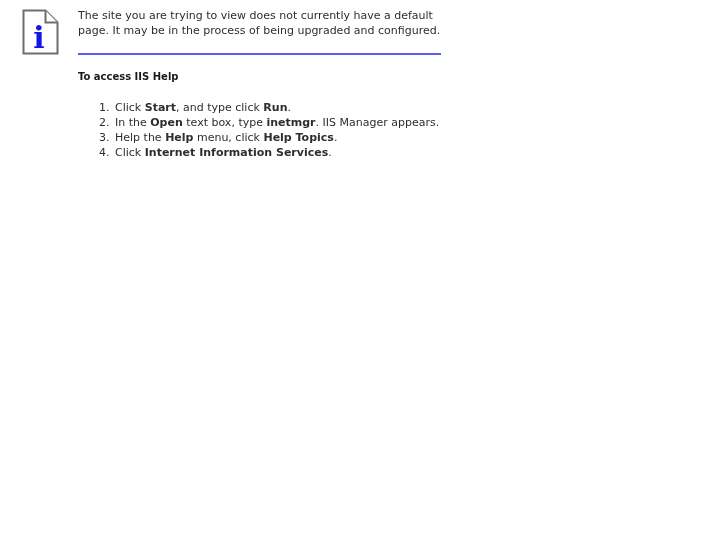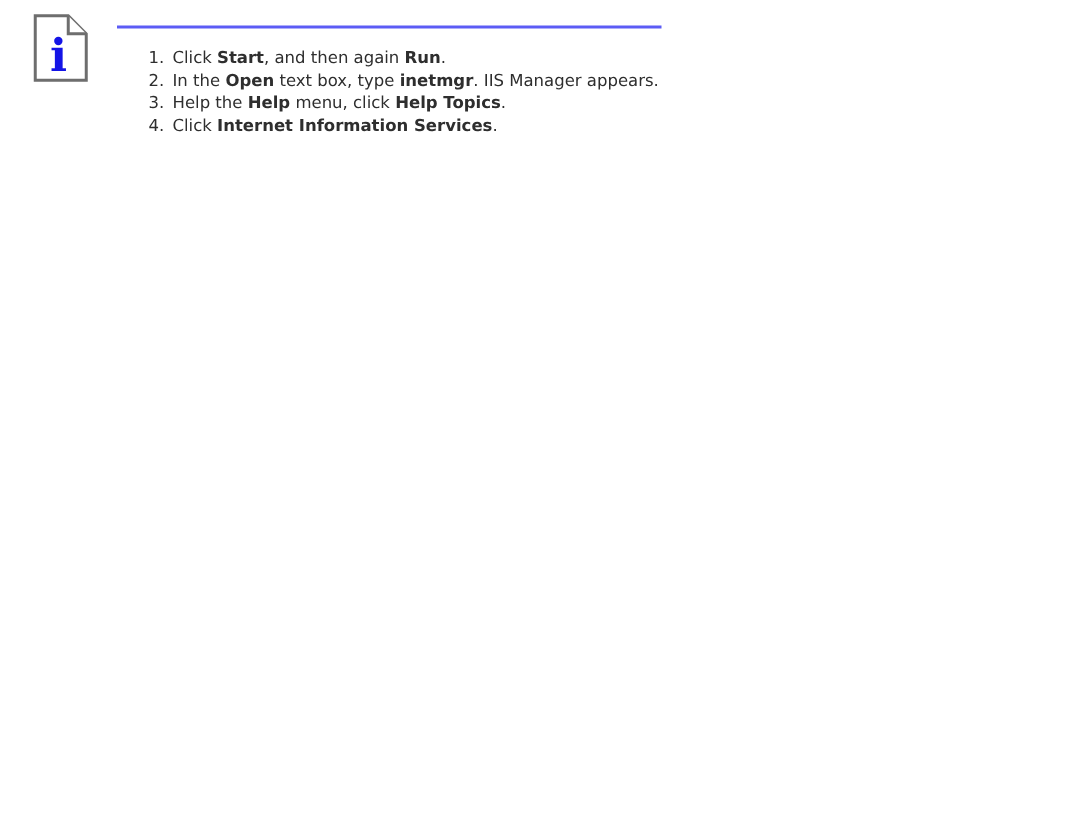--- a/index.html
+++ b/index.html
@@ -86,27 +86,29 @@
     <svg class="doc-icon" width="37" height="46" viewBox="0 0 37 46">
       <path d="M1.5 1.5 H23.5 L35.5 13.5 V44.5 H1.5 Z" fill="#ffffff" stroke="#6e6e6e" stroke-width="2" stroke-linejoin="miter"></path>
       <path d="M23.5 1.5 V13.5 H35.5" fill="#ffffff" stroke="#6e6e6e" stroke-width="2" stroke-linejoin="miter"></path>
     </svg>
     <span class="info-glyph">i</span>
   </div>
 
   <div class="text-col">
 
 
+    <p class="para">The site you are trying to view does not currently have a default page. It may be in the process of being upgraded and configured.</p>
 
 
     <div class="divider"></div>
 
 
+    <h2 class="help-heading">To access IIS Help</h2>
 
     <ol class="steps">
-      <li><span>Click </span><b>Start</b><span>, and then again </span><b>Run</b><span>.</span></li>
+      <li><span>Click </span><b>Start</b><span>, and type click </span><b>Run</b><span>.</span></li>
       <li><span>In the </span><b>Open</b><span> text box, type </span><b>inetmgr</b><span>. IIS Manager appears.</span></li>
       <li><span>Help the </span><b>Help</b><span> menu, click </span><b>Help Topics</b><span>.</span></li>
       <li><span>Click </span><b>Internet Information Services</b><span>.</span></li>
     </ol>
 
   </div>
 </div>
 
 </body></html>

